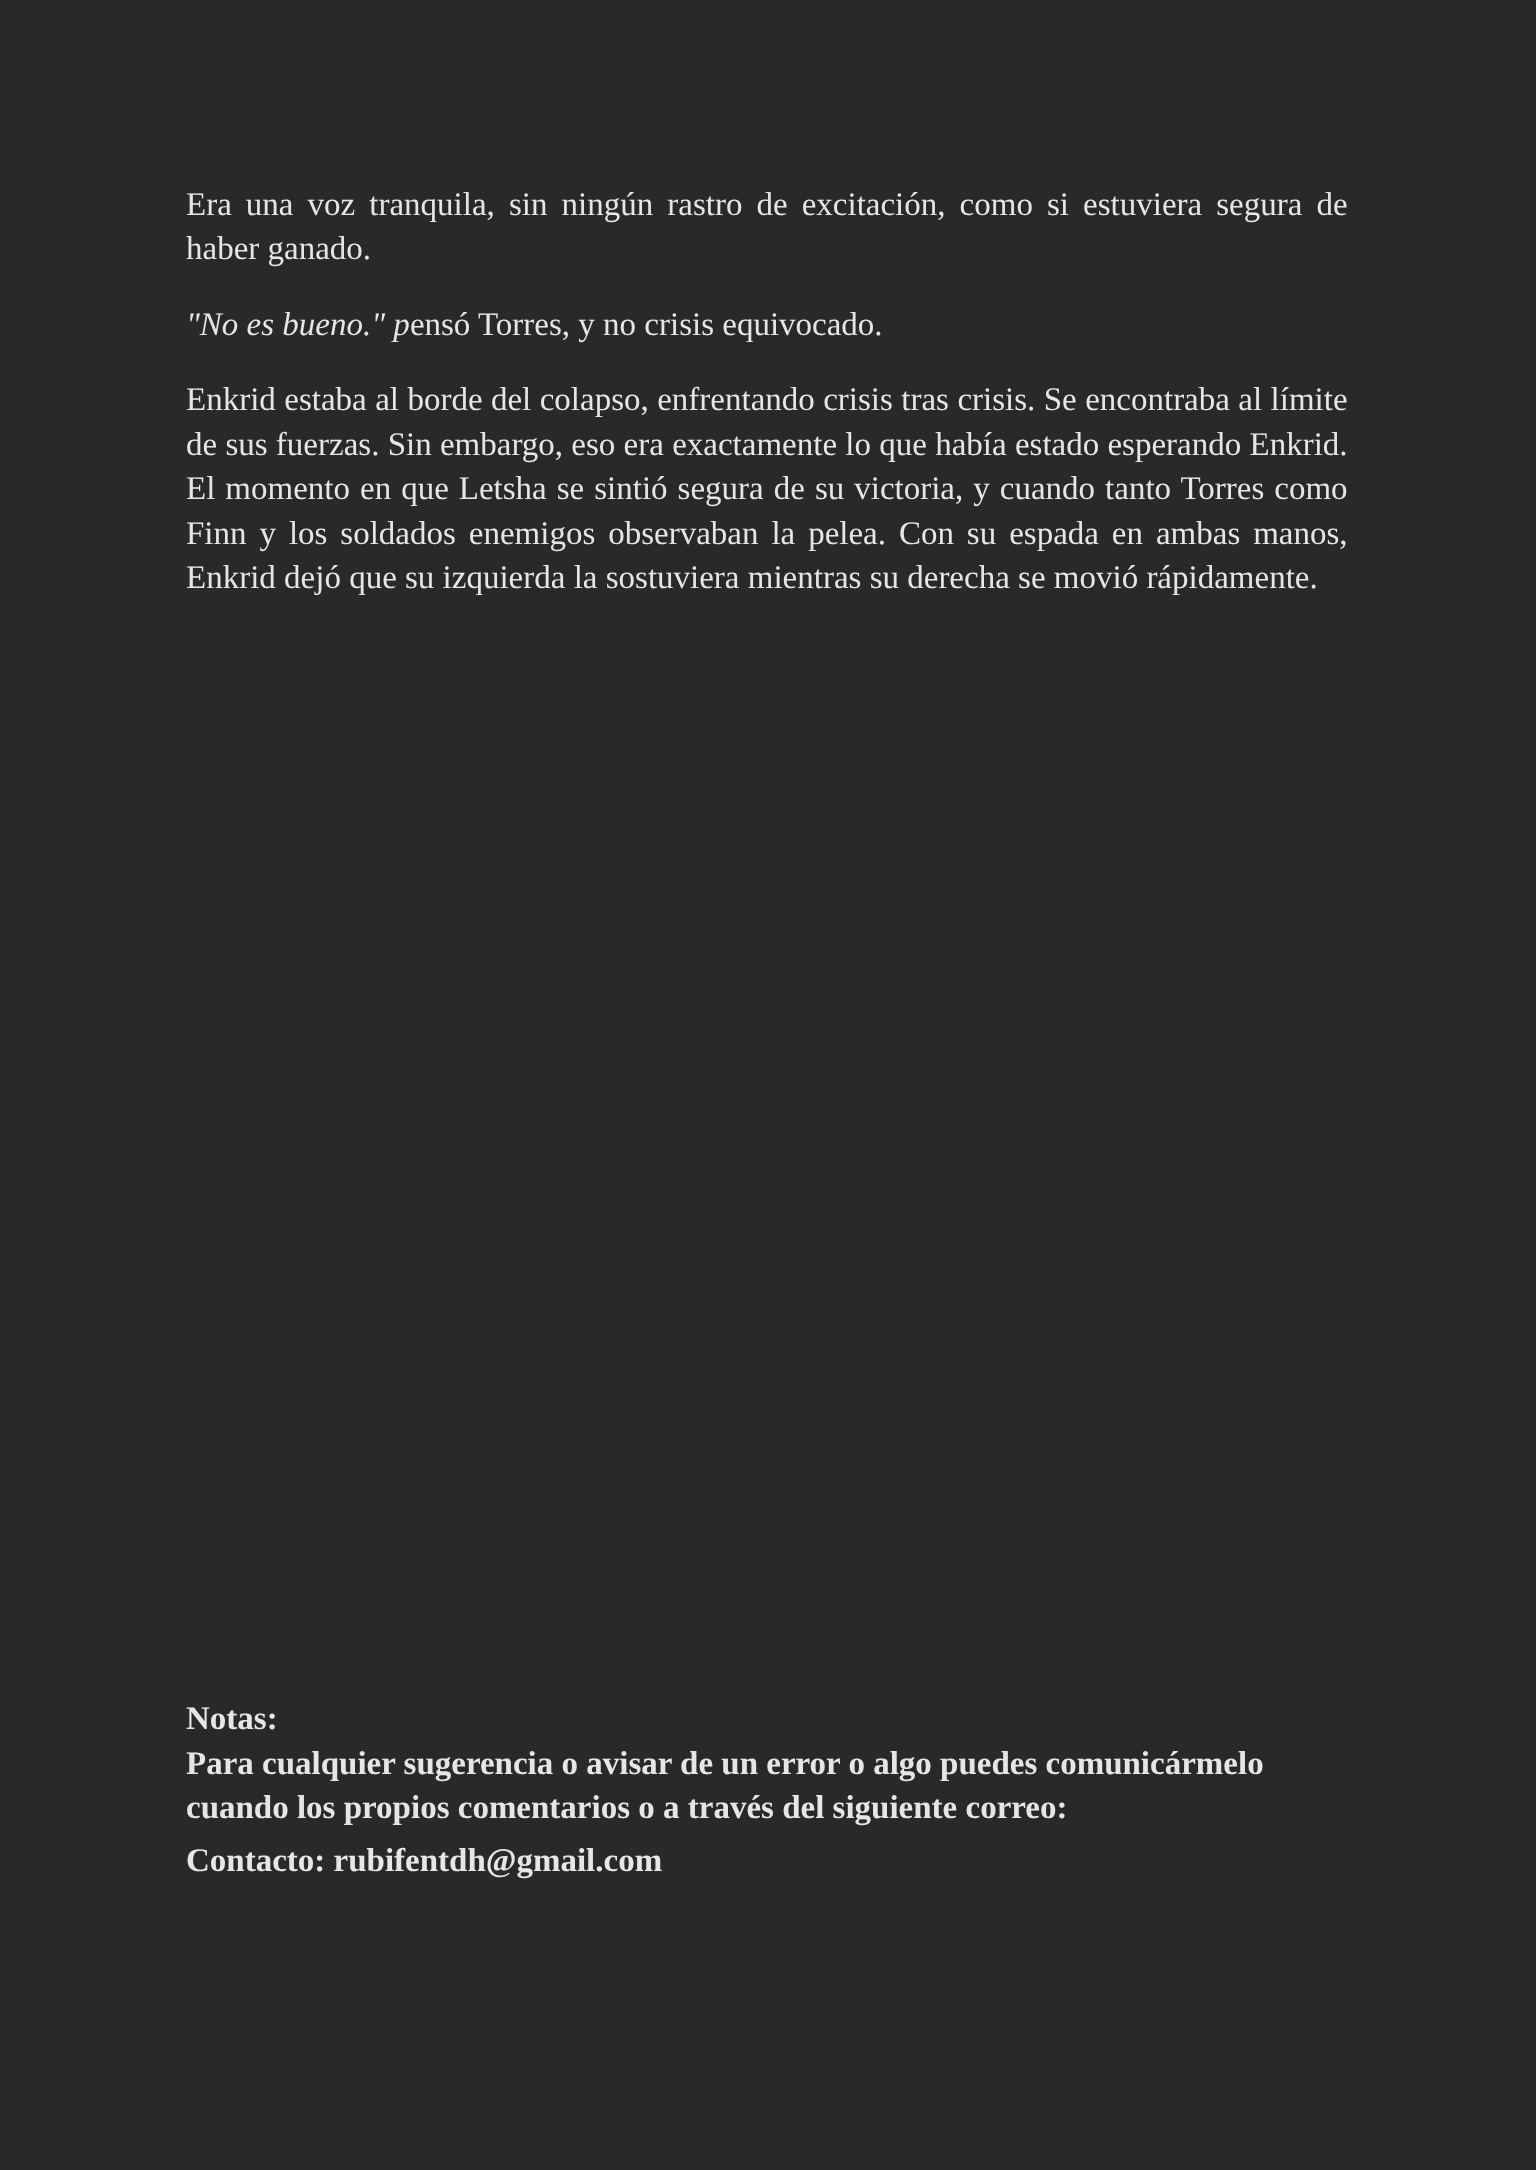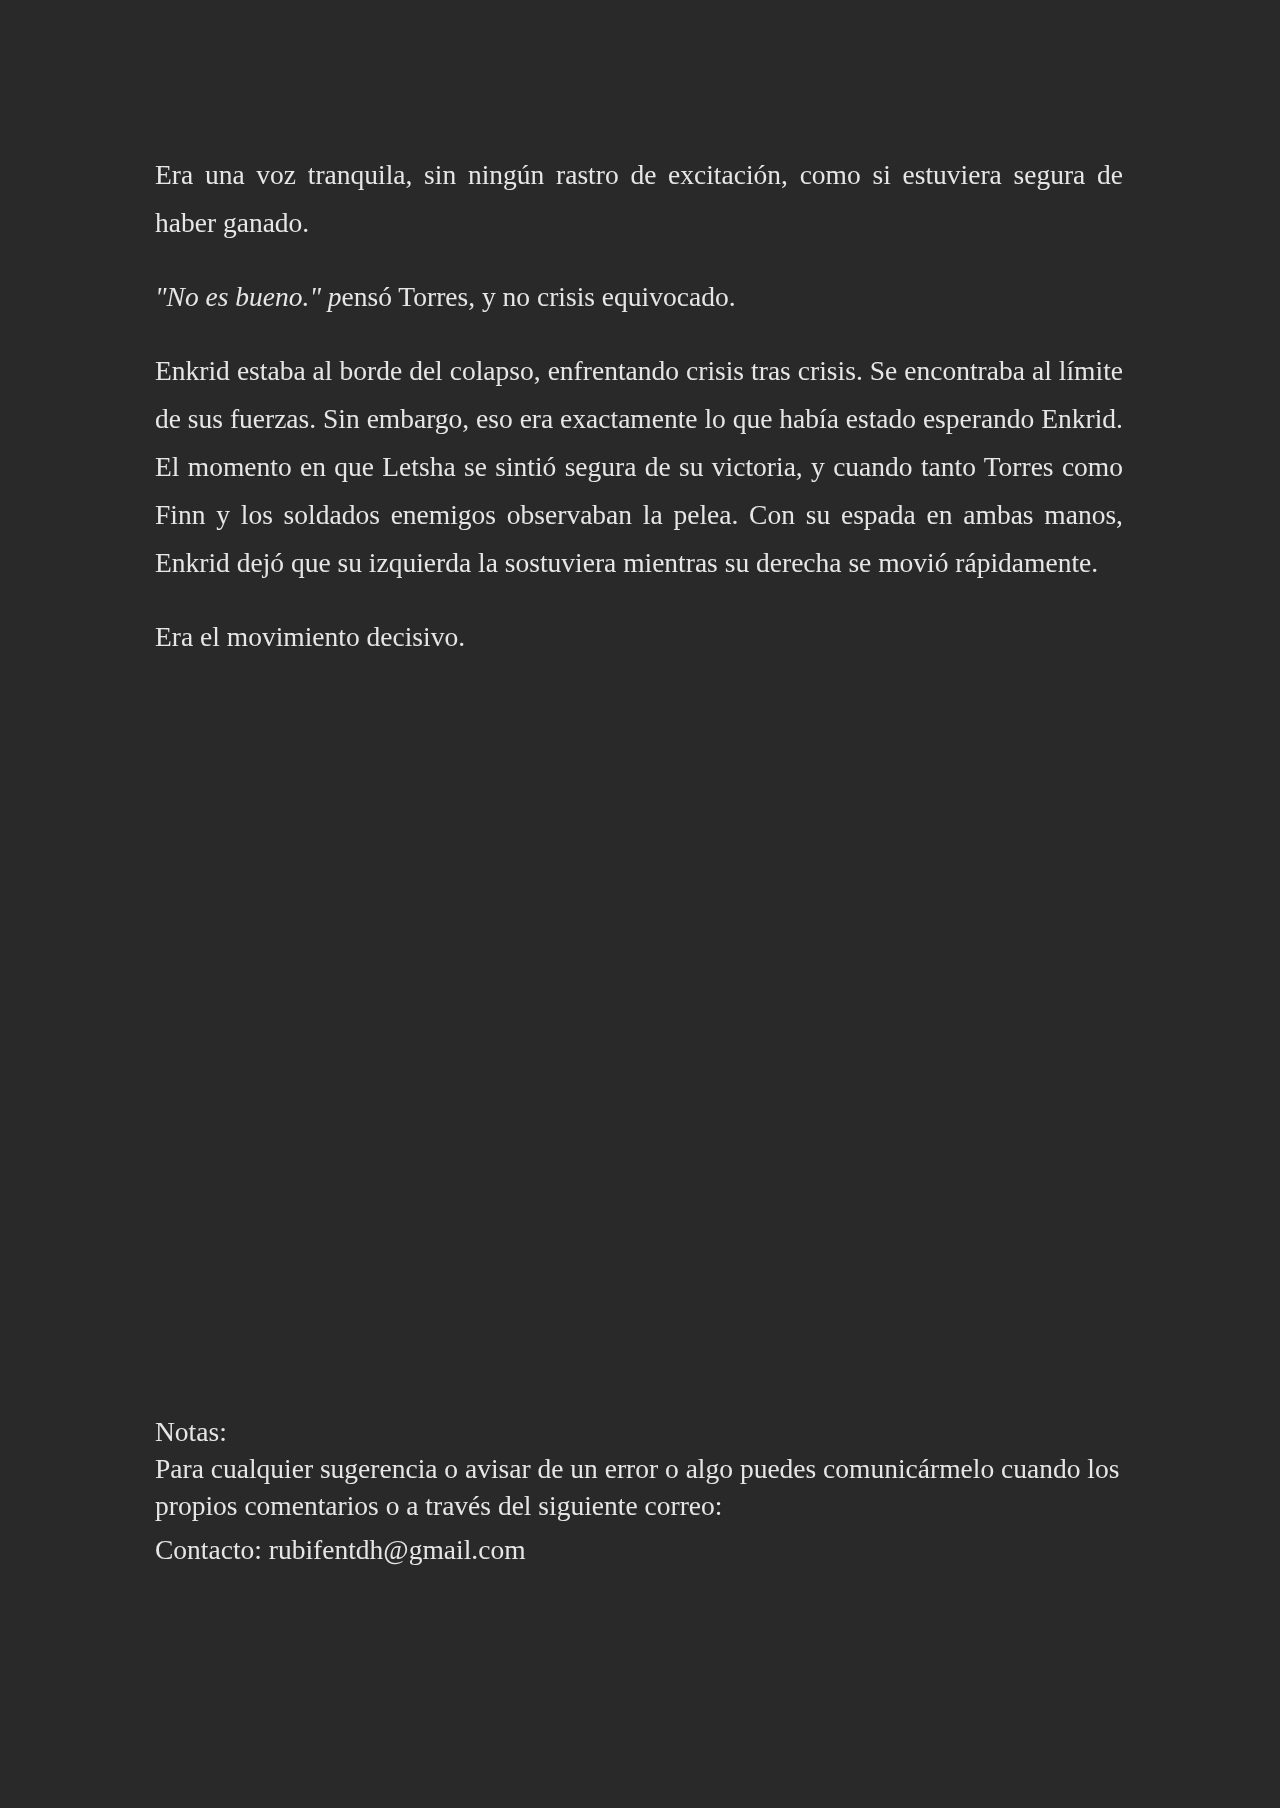--- a/index.html
+++ b/index.html
@@ -16,52 +16,50 @@
     color: #e6e6e6;
   }
   .content {
     position: absolute;
     left: 155px;
     top: 151px;
     width: 968px;
   }
   .para {
     font-size: 27.5px;
-    line-height: 48px;
+    line-height: 37px;
     margin: 0 0 26px 0;
     text-align: justify;
   }
   .para.left { text-align: left; }
   .notes {
     position: absolute;
     left: 155px;
     top: 1413px;
     width: 968px;
     font-size: 27.5px;
     line-height: 37px;
+    font-weight: bold;
   }
   .notes p { margin: 0; }
   .notes .contact { margin-top: 7px; }
   em { font-style: italic; }
 </style>
 </head>
 <body>
 
 <div class="content">
   <p class="para">
     <span>Era una voz tranquila, sin ningún rastro de excitación, como si estuviera segura de haber ganado.</span>
   </p>
   <p class="para left">
     <em>"No es bueno." p</em><span>ensó Torres, y no crisis equivocado.</span>
   </p>
   <p class="para">
     <span>Enkrid estaba al borde del colapso, enfrentando crisis tras crisis. Se encontraba al límite de sus fuerzas. Sin embargo, eso era exactamente lo que había estado esperando Enkrid. El momento en que Letsha se sintió segura de su victoria, y cuando tanto Torres como Finn y los soldados enemigos observaban la pelea. Con su espada en ambas manos, Enkrid dejó que su izquierda la sostuviera mientras su derecha se movió rápidamente.</span>
   </p>
-  <p class="para left">
-    <span>Era el movimiento decisivo.</span>
-  </p>
 </div>
 
 <div class="notes">
   <p>Notas:</p>
   <p>Para cualquier sugerencia o avisar de un error o algo puedes comunicármelo cuando los propios comentarios o a través del siguiente correo:</p>
   <p class="contact">Contacto: rubifentdh@gmail.com</p>
 </div>
 
 </body></html>

